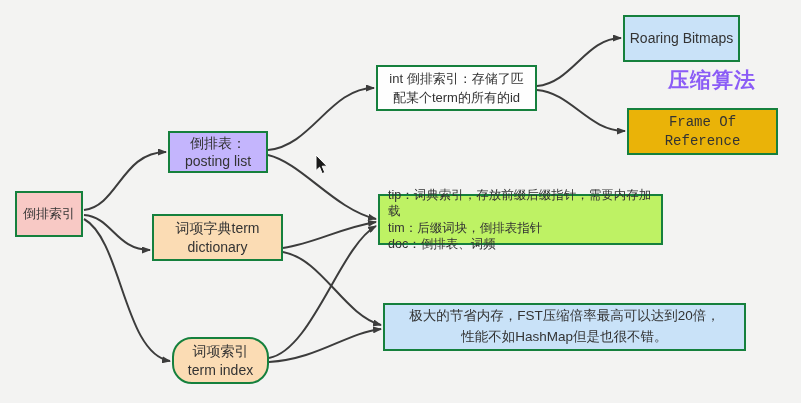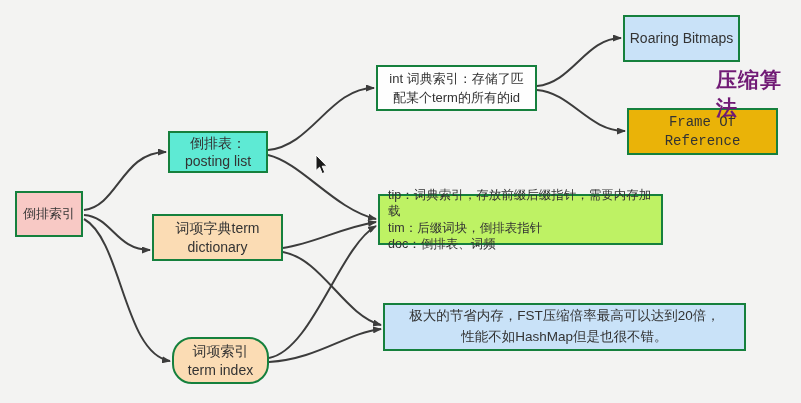--- a/index.html
+++ b/index.html
@@ -74,42 +74,42 @@
       <path d="M 283 252 C 322 259 344 315 381 325" marker-end="url(#arrow)"></path>
       <path d="M 269 358 C 312 350 340 246 376 226" marker-end="url(#arrow)"></path>
       <path d="M 269 362 C 318 359 346 333 381 329" marker-end="url(#arrow)"></path>
       <path d="M 537 86 C 572 83 586 38 621 38" marker-end="url(#arrow)"></path>
       <path d="M 537 90 C 572 93 588 131 625 131" marker-end="url(#arrow)"></path>
     </g>
   </svg>
 
   <div class="node node-root" style="background-color: rgb(248, 201, 197);">倒排索引</div>
 
-  <div class="node node-posting" style="background-color: #5eead4;">倒排表：
+  <div class="node node-posting" style="background-color: #c4b5fd;">倒排表：
 posting list</div>
 
   <div class="node node-dictionary" style="background-color: rgb(251, 220, 180);">词项字典term
 dictionary</div>
 
   <div class="node node-termindex" style="background-color: rgb(251, 220, 180); border-radius: 20px;">词项索引
 term index</div>
 
-  <div class="node node-intarray" style="background-color: rgb(254, 254, 254);">int 词典索引：存储了匹
+  <div class="node node-intarray" style="background-color: rgb(254, 254, 254);">int 倒排索引：存储了匹
 配某个term的所有的id</div>
 
   <div class="node node-tiptimdoc" style="background-color: #bef264;">tip：词典索引，存放前缀后缀指针，需要内存加载
 tim：后缀词块，倒排表指针
 doc：倒排表、词频</div>
 
   <div class="node node-fstnote" style="background-color: rgb(201, 226, 248);">极大的节省内存，FST压缩倍率最高可以达到20倍，
 性能不如HashMap但是也很不错。</div>
 
   <div class="node node-roaring" style="background-color: rgb(201, 226, 248);">Roaring Bitmaps</div>
 
   <div class="node node-frameref" style="background-color: #eab308; font-family: Liberation Mono, monospace;">Frame Of Reference</div>
 
-  <div class="annotation-red" style="color: #701a75; margin-left: 48px;">压缩算法</div>
+  <div class="annotation-red" style="color: #8b5cf6;">压缩算法</div>
 
   <svg class="cursor-svg" viewBox="0 0 14 20">
     <polygon points="1,0 1,15.5 4.6,12.2 7.2,18.6 9.8,17.5 7.2,11.2 12,11.2" fill="#1a1a1a" stroke="#ffffff" stroke-width="1"></polygon>
   </svg>
 
 </div>
 
 </body></html>

